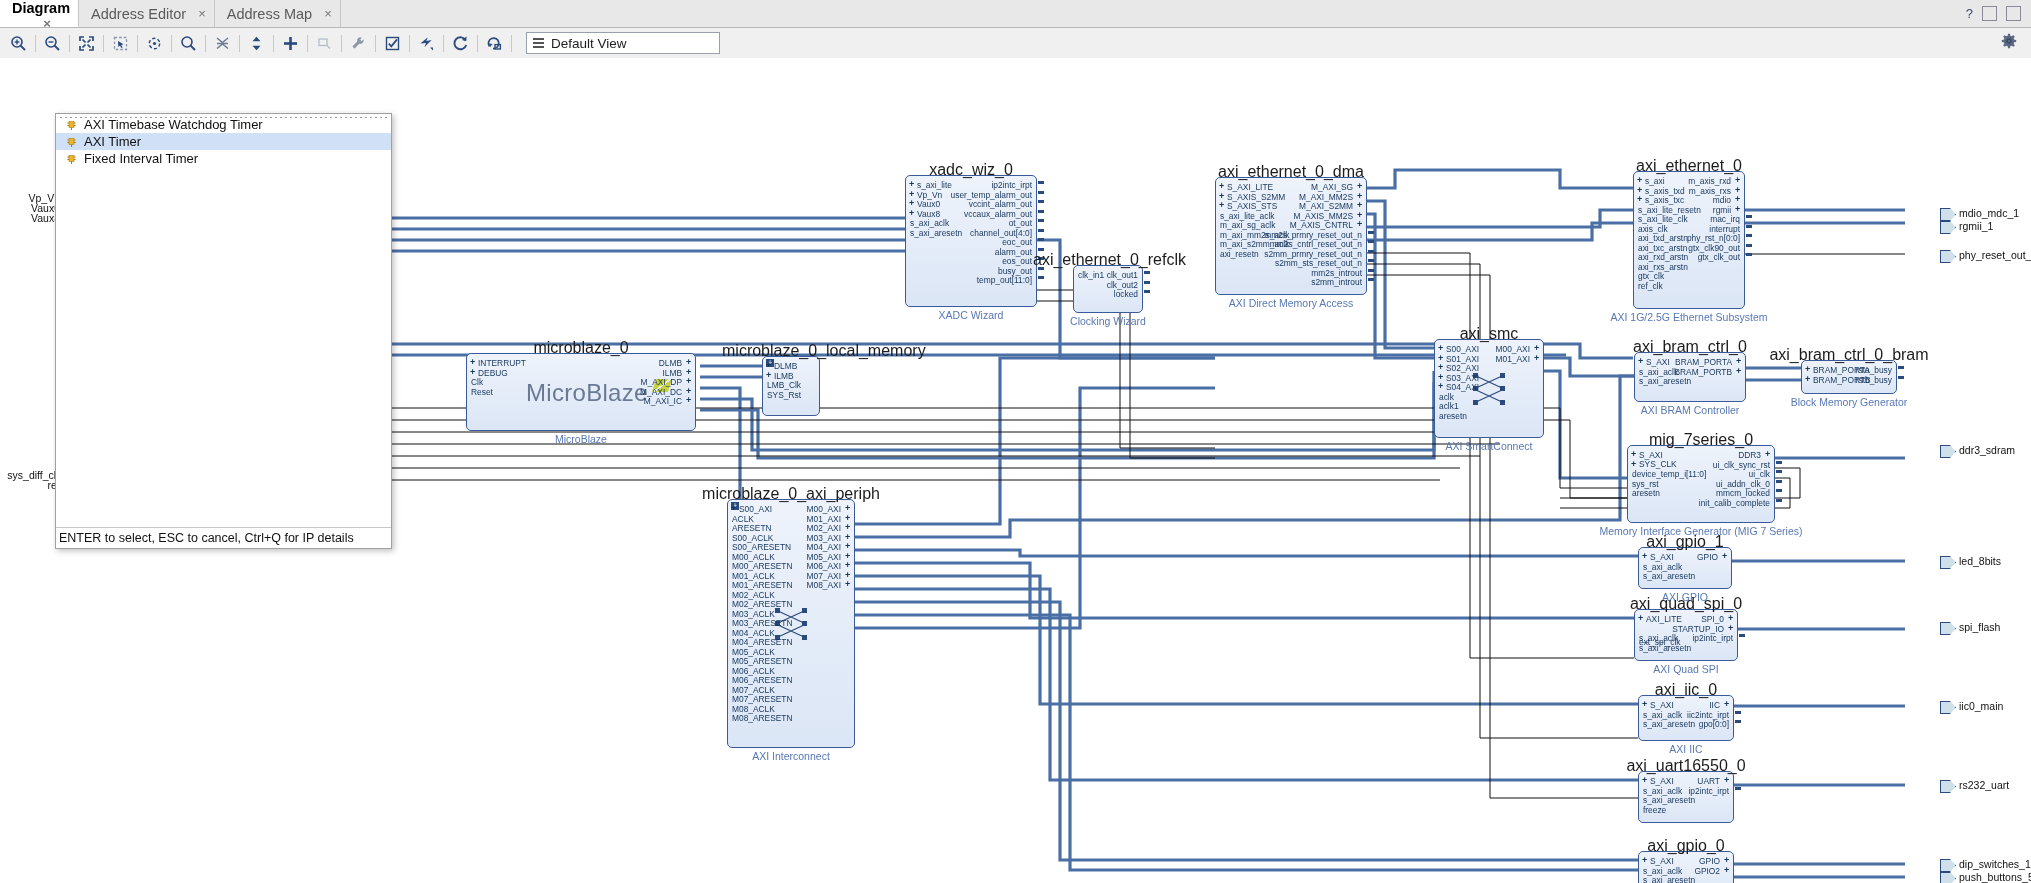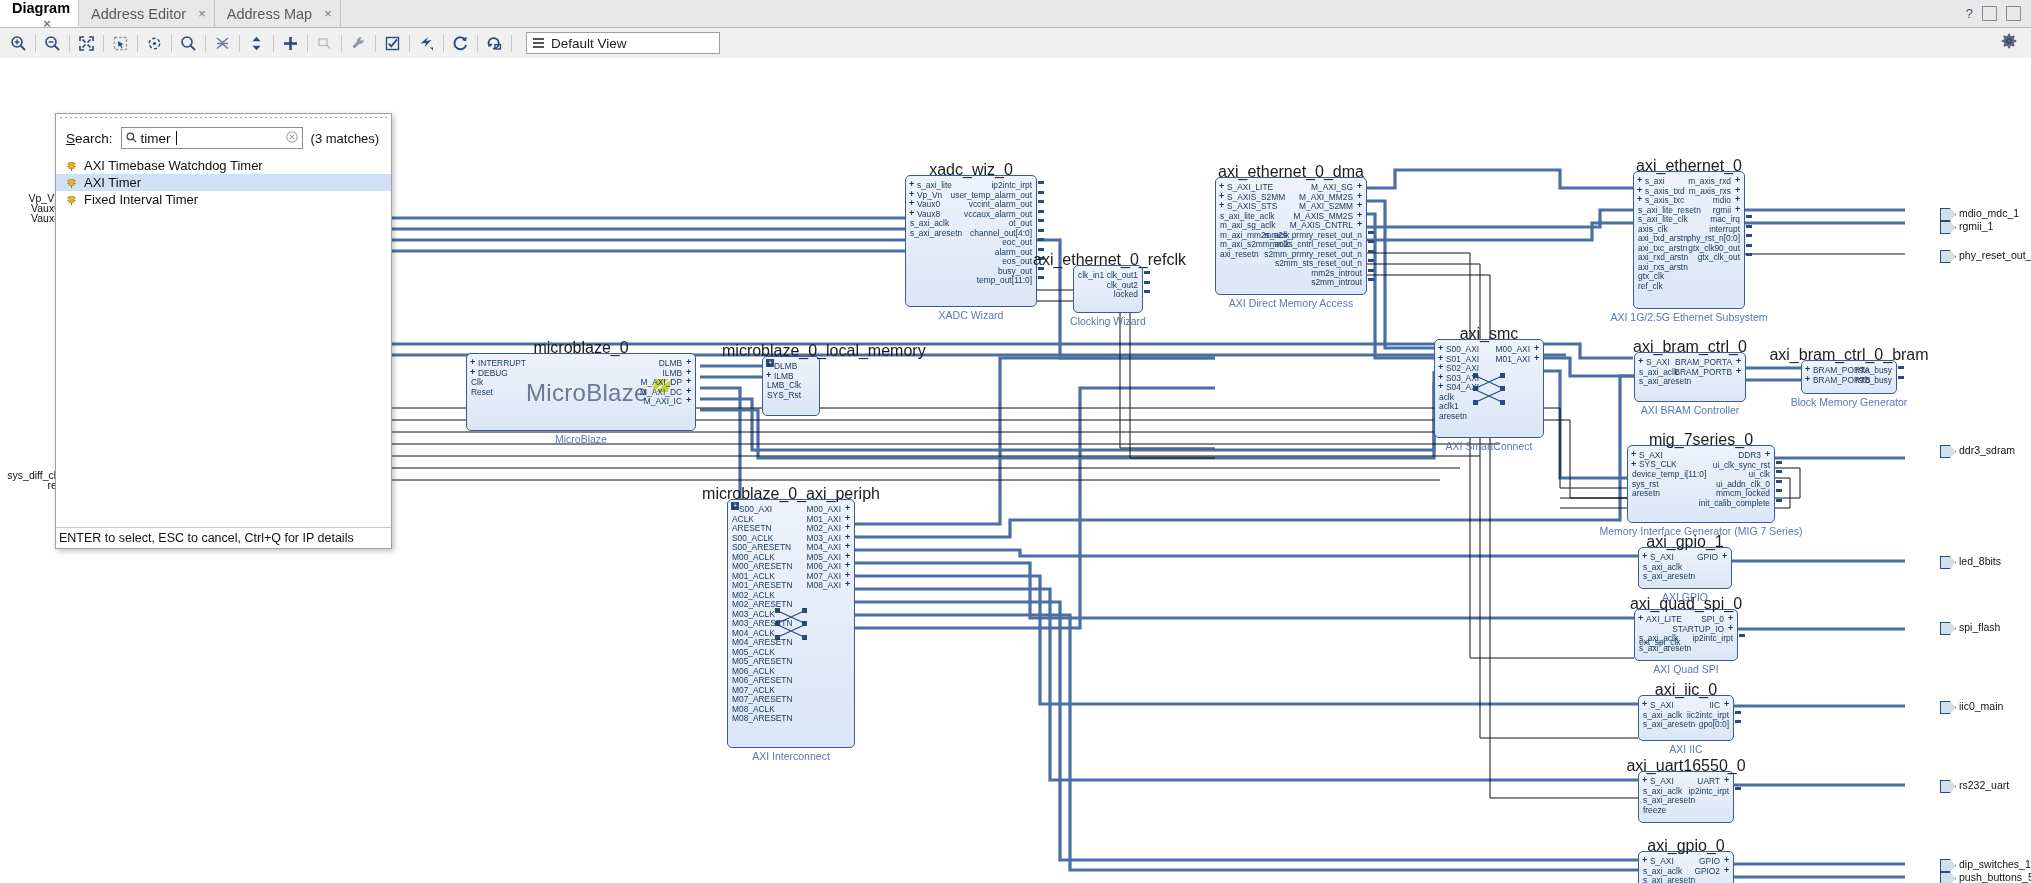--- a/index.html
+++ b/index.html
@@ -679,41 +679,20 @@
       </div>
       <div class="extport" style="left: 1940px; top: 814px;">
         <div class="pentagon"></div>
         <div class="plabel">push_buttons_5bits</div>
       </div>
     </div>
 </div>
 
 <div class="popup">
   <div class="dotted"></div>
-  <div class="srow">
-    <label><u>S</u><span>earch:</span></label>
-    <div class="sinput">
-      <span class="magn">
-        <svg width="11" height="11" viewBox="0 0 11 11">
-            <circle cx="4.4" cy="4.4" r="3.3" fill="none" stroke="#444" stroke-width="1.2"></circle>
-            <line x1="6.9" y1="6.9" x2="10" y2="10" stroke="#444" stroke-width="1.2"></line>
-          </svg>
-      </span>
-      <span class="sval">timer</span>
-      <span class="caret"></span>
-      <span class="clearx">
-        <svg width="12" height="12" viewBox="0 0 12 12">
-            <circle cx="6" cy="6" r="5.2" fill="none" stroke="#aaa" stroke-width="1.2"></circle>
-            <line x1="3.9" y1="3.9" x2="8.1" y2="8.1" stroke="#aaa" stroke-width="1.3"></line>
-            <line x1="8.1" y1="3.9" x2="3.9" y2="8.1" stroke="#aaa" stroke-width="1.3"></line>
-          </svg>
-      </span>
-    </div>
-    <span class="matches">(3 matches)</span>
-  </div>
   <div class="reslist" id="results-root">
       <div class="res">
         <span class="ipicon"><svg width="11" height="11" viewBox="0 0 11 11">
             <rect x="3" y="1.5" width="5" height="6" fill="#f0b323" stroke="#a97c14" stroke-width=".6"></rect>
             <line x1="5.5" y1="7.5" x2="5.5" y2="10" stroke="#a97c14" stroke-width="1"></line>
             <line x1="1.4" y1="3" x2="3" y2="3" stroke="#a97c14" stroke-width="1"></line>
             <line x1="8" y1="3" x2="9.6" y2="3" stroke="#a97c14" stroke-width="1"></line>
             <line x1="1.4" y1="5.5" x2="3" y2="5.5" stroke="#a97c14" stroke-width="1"></line>
             <line x1="8" y1="5.5" x2="9.6" y2="5.5" stroke="#a97c14" stroke-width="1"></line>
           </svg></span>

